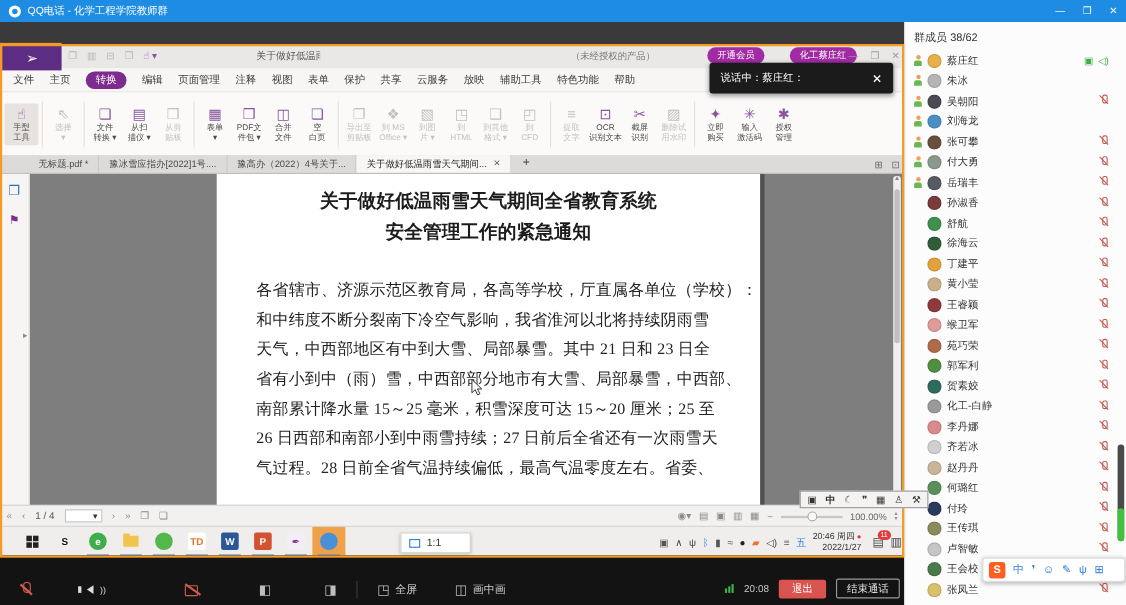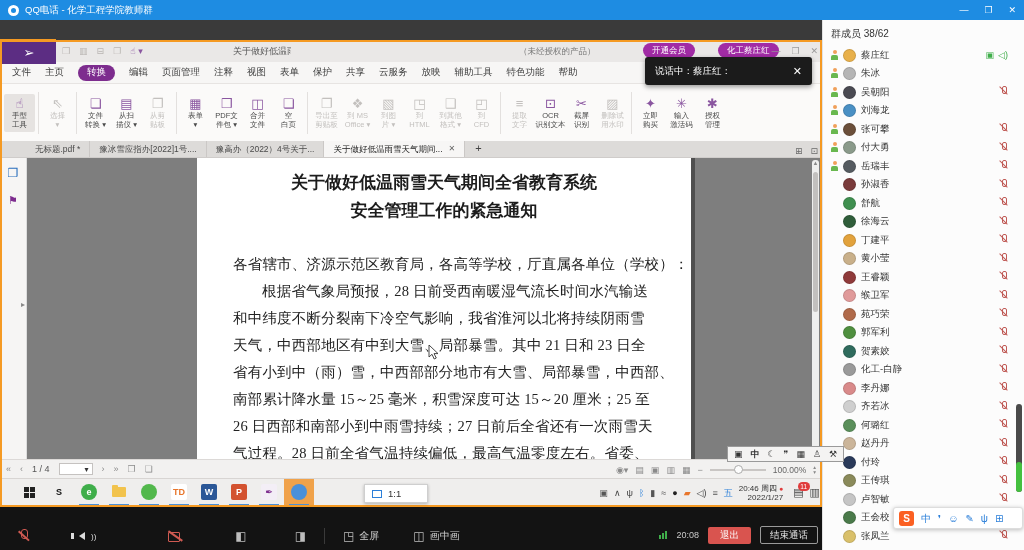--- a/index.html
+++ b/index.html
@@ -382,21 +382,20 @@
         <span class="lp-pages">❐</span>
         <span class="lp-bookmark">⚑</span>
       </div>
       <span class="lp-collapse">▸</span>
 
       <div class="page">
         <div class="doc-title t1">关于做好低温雨雪天气期间全省教育系统</div>
         <div class="doc-title">安全管理工作的紧急通知</div>
         <div class="doc-body" id="docBody">
             <div class="docline">各省辖市、济源示范区教育局，各高等学校，厅直属各单位（学校）：</div>
-            <div class="docline indent">根据省气象局预报，28 日前受西南暖湿气流长时间水汽输送</div>
             <div class="docline">和中纬度不断分裂南下冷空气影响，我省淮河以北将持续阴雨雪</div>
             <div class="docline">天气，中西部地区有中到大雪、局部暴雪。其中 21 日和 23 日全</div>
             <div class="docline">省有小到中（雨）雪，中西部部分地市有大雪、局部暴雪，中西部、</div>
             <div class="docline">南部累计降水量 15～25 毫米，积雪深度可达 15～20 厘米；25 至</div>
             <div class="docline">26 日西部和南部小到中雨雪持续；27 日前后全省还有一次雨雪天</div>
             <div class="docline">气过程。28 日前全省气温持续偏低，最高气温零度左右。省委、</div>
           </div>
       </div>
 
       <div class="doc-scrollbar">
@@ -707,29 +706,29 @@
           </span>
         </div>
         <div class="member-row noicon">
           <span class="avatar" style="background: rgb(207, 207, 207);"></span>
           <span class="mname">齐若冰</span>
           <span class="mstatus">
             <span class="mic-off"></span>
           </span>
         </div>
         <div class="member-row noicon">
+          <span class="avatar" style="background: rgb(203, 181, 154);"></span>
+          <span class="mname">赵丹丹</span>
+          <span class="mstatus">
+            <span class="mic-off"></span>
+          </span>
+        </div>
+        <div class="member-row noicon">
           <span class="avatar" style="background: rgb(90, 143, 90);"></span>
           <span class="mname">何璐红</span>
-          <span class="mstatus">
-            <span class="mic-off"></span>
-          </span>
-        </div>
-        <div class="member-row noicon">
-          <span class="avatar" style="background: rgb(203, 181, 154);"></span>
-          <span class="mname">赵丹丹</span>
           <span class="mstatus">
             <span class="mic-off"></span>
           </span>
         </div>
         <div class="member-row noicon">
           <span class="avatar" style="background: rgb(42, 58, 90);"></span>
           <span class="mname">付玲</span>
           <span class="mstatus">
             <span class="mic-off"></span>
           </span>

